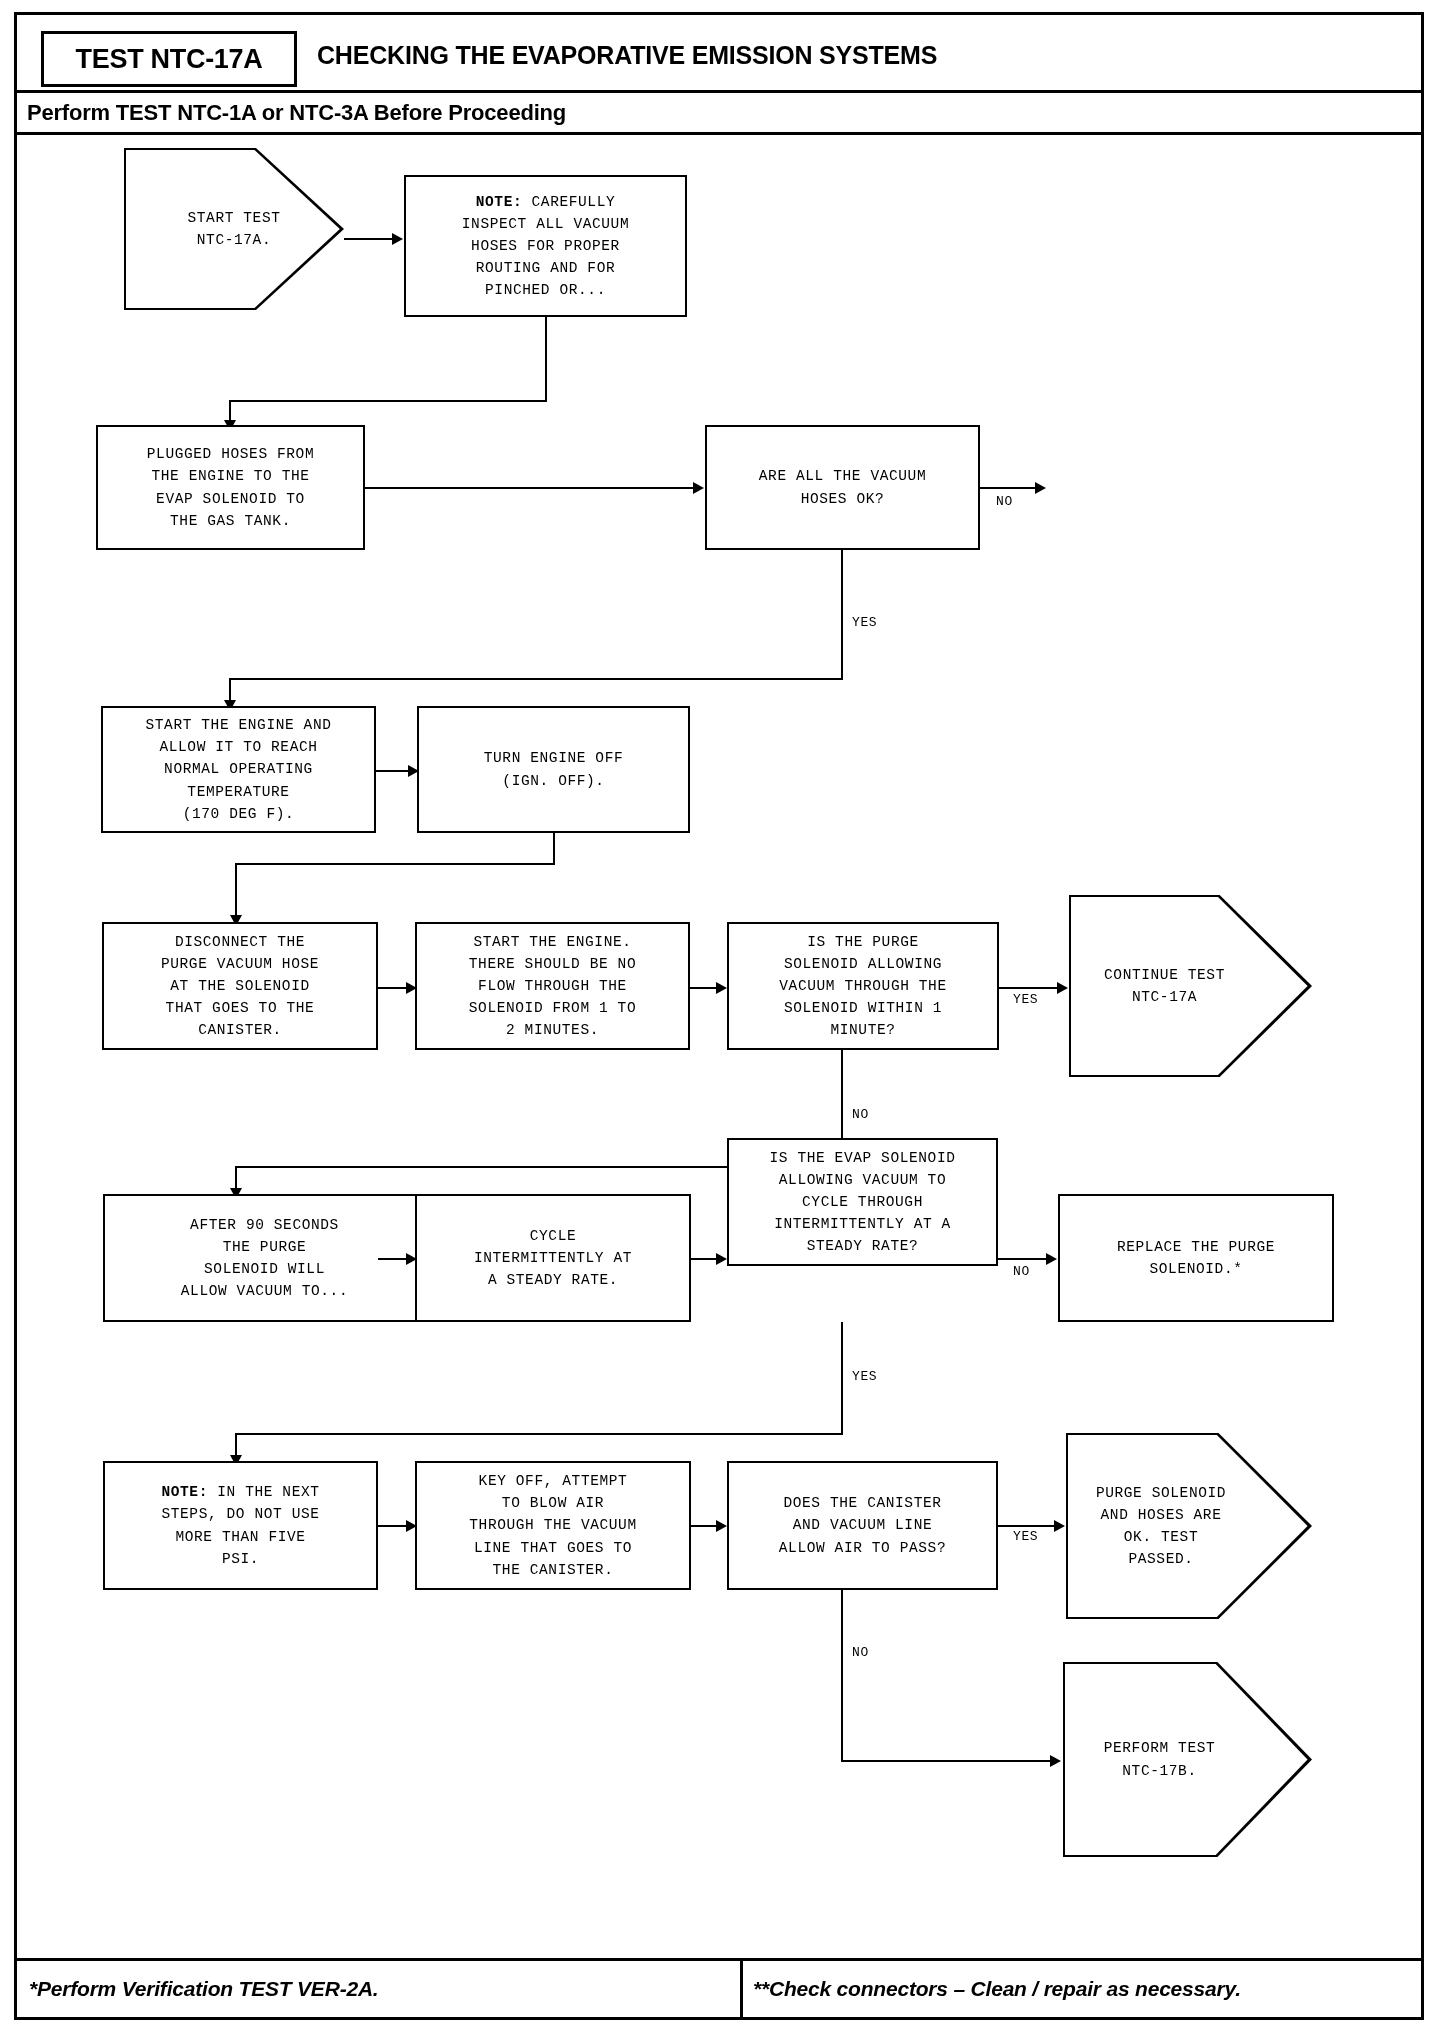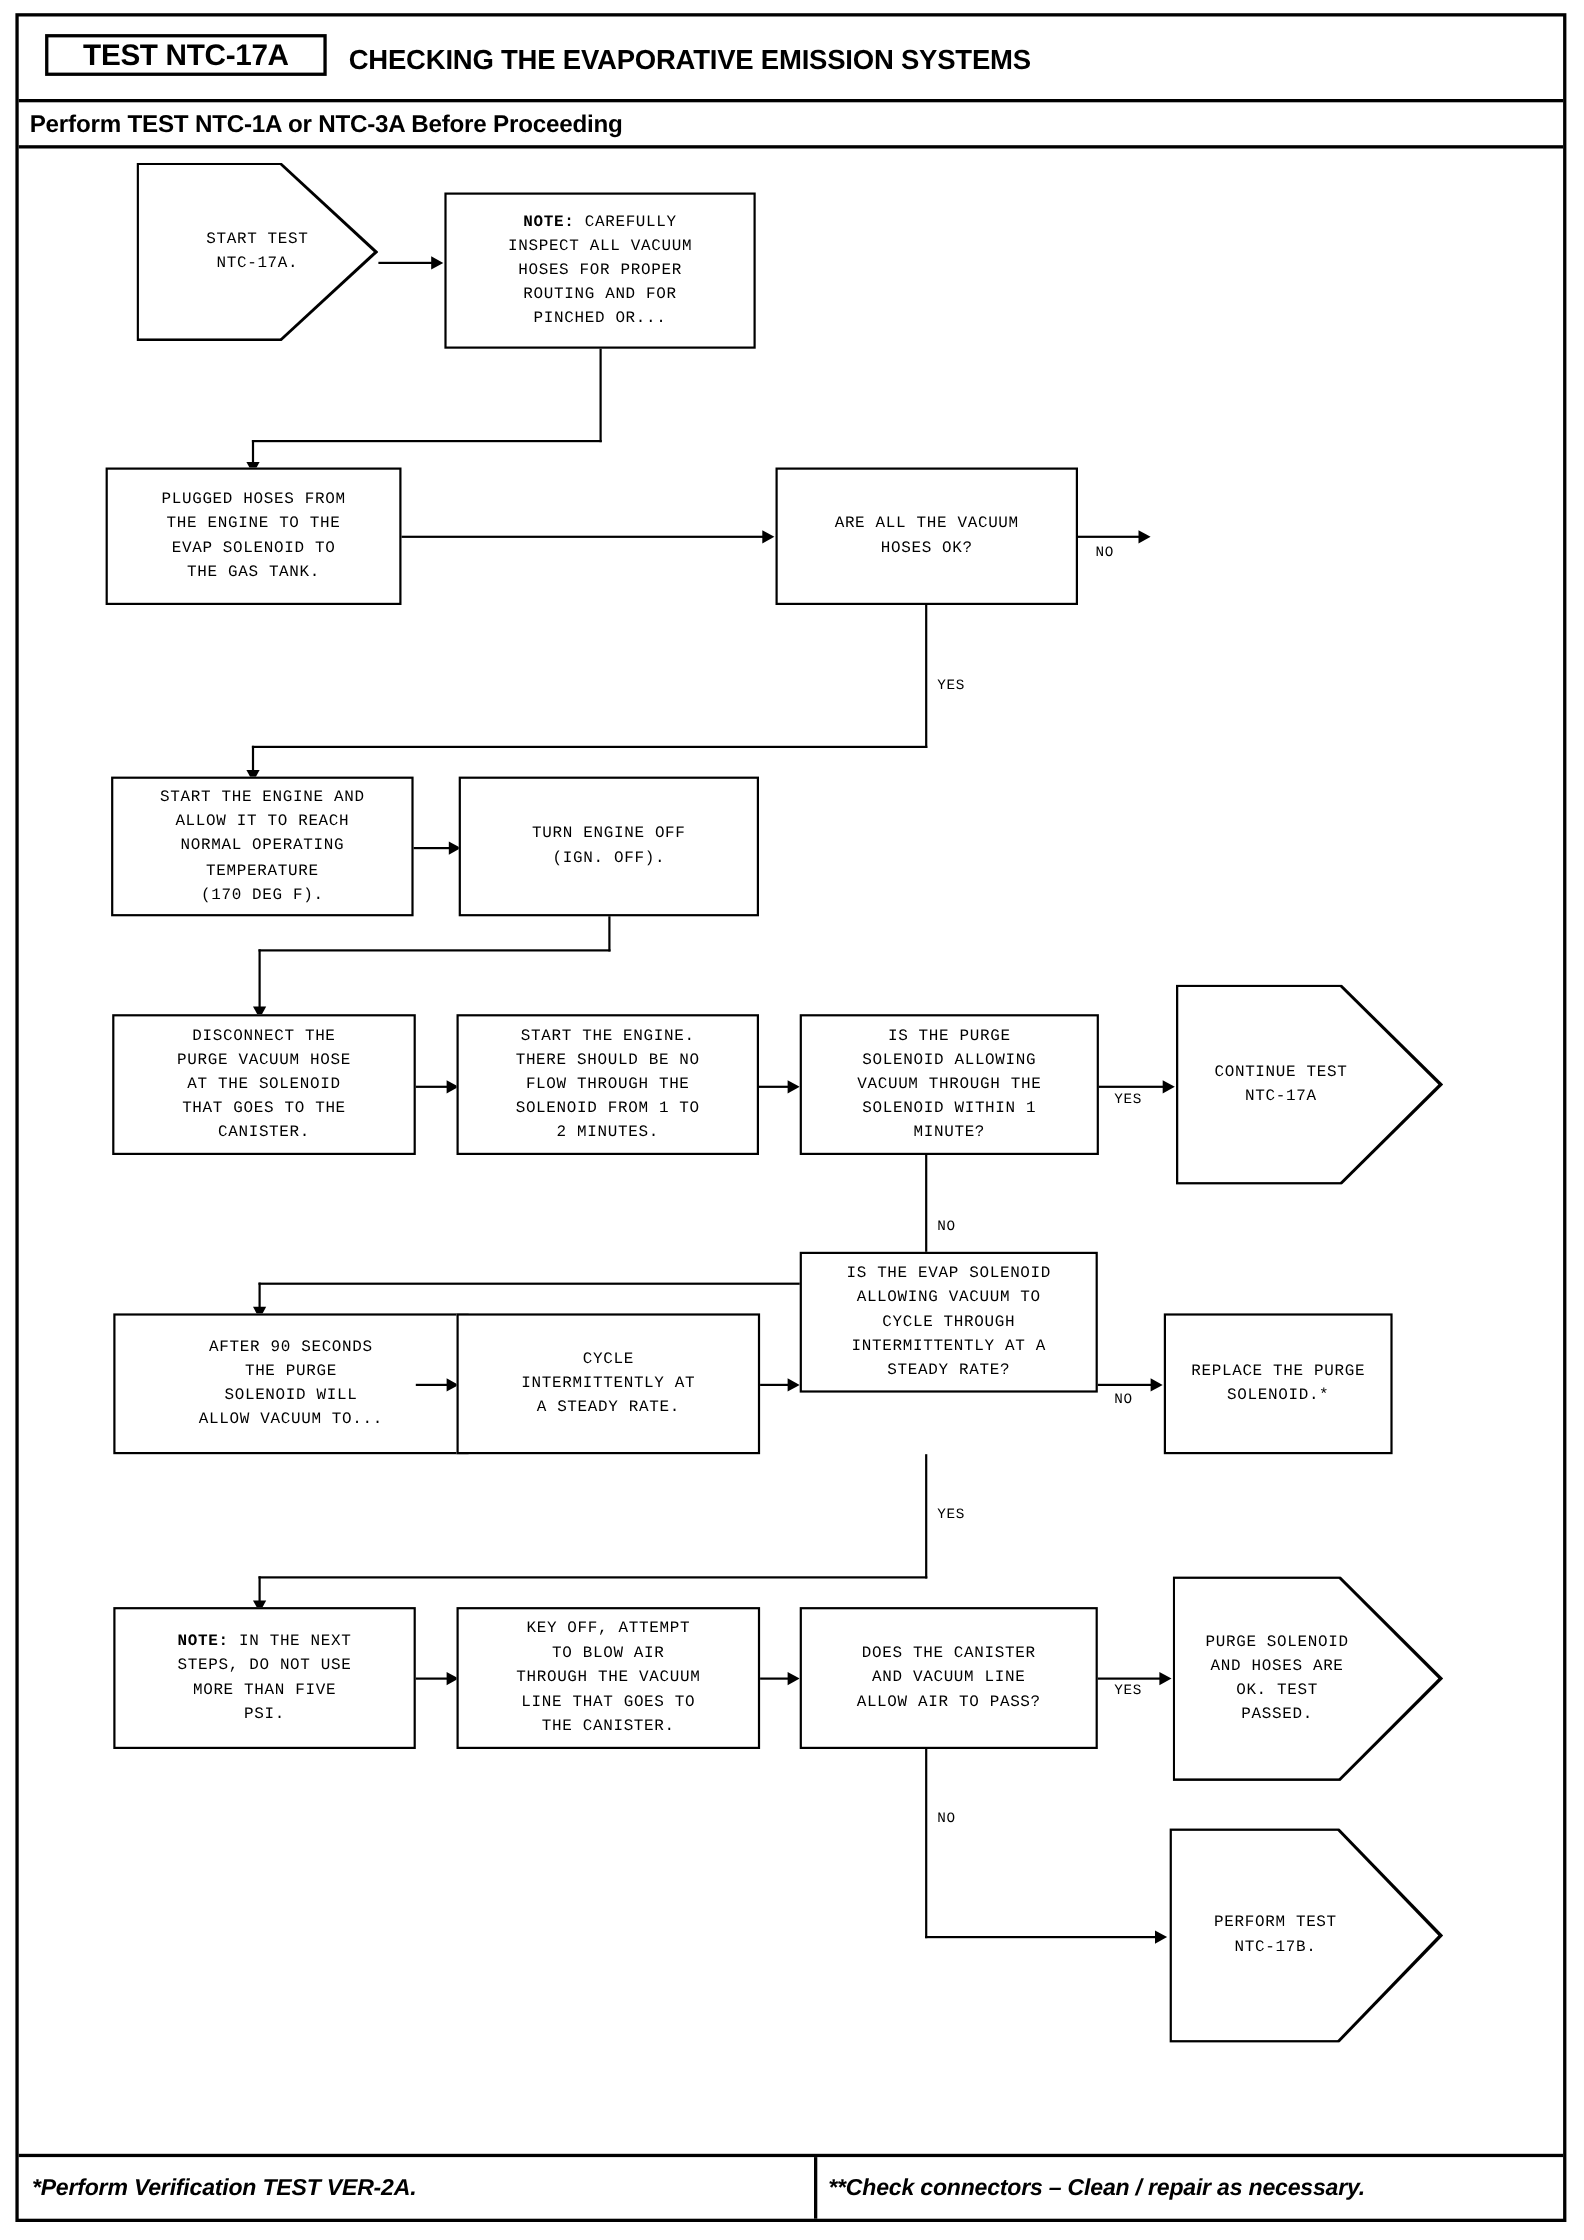--- a/index.html
+++ b/index.html
@@ -38,21 +38,21 @@
     width: 1404px;
     height: 78px;
     border-bottom: 3px solid #000;
     box-sizing: border-box;
   }
   .test-id-box {
     position: absolute;
     left: 24px;
     top: 16px;
     width: 256px;
-    height: 38px;
+    height: 56px;
     border: 3px solid #000;
     box-sizing: border-box;
     display: flex;
     align-items: center;
     justify-content: center;
   }
   .test-id-box span {
     font-size: 27px;
     font-weight: bold;
     letter-spacing: -0.3px;
@@ -358,21 +358,21 @@
 ALLOWING VACUUM TO
 CYCLE THROUGH
 INTERMITTENTLY AT A
 STEADY RATE?</div>
   </div>
 
   <div class="edgelabel" style="left:1013px; top:1232px;">NO</div>
   <div class="ln lnh" style="left:998px; top:1258px; width:50px;"></div>
   <div class="arrowhead-r" style="left:1046px; top:1253px;"></div>
 
-  <div class="node" style="left:1058px; top:1194px; width:208px; height:128px;">
+  <div class="node" style="left:1058px; top:1194px; width:276px; height:128px;">
     <div class="txt">REPLACE THE PURGE
 SOLENOID.*</div>
   </div>
 
   <div class="ln lnv" style="left:841px; top:1322px; height:113px;"></div>
   <div class="edgelabel" style="left:852px; top:1337px;">YES</div>
   <div class="ln lnh" style="left:235px; top:1433px; width:608px;"></div>
   <div class="ln lnv" style="left:235px; top:1433px; height:30px;"></div>
   <div class="arrowhead-d" style="left:230px; top:1455px;"></div>
 

